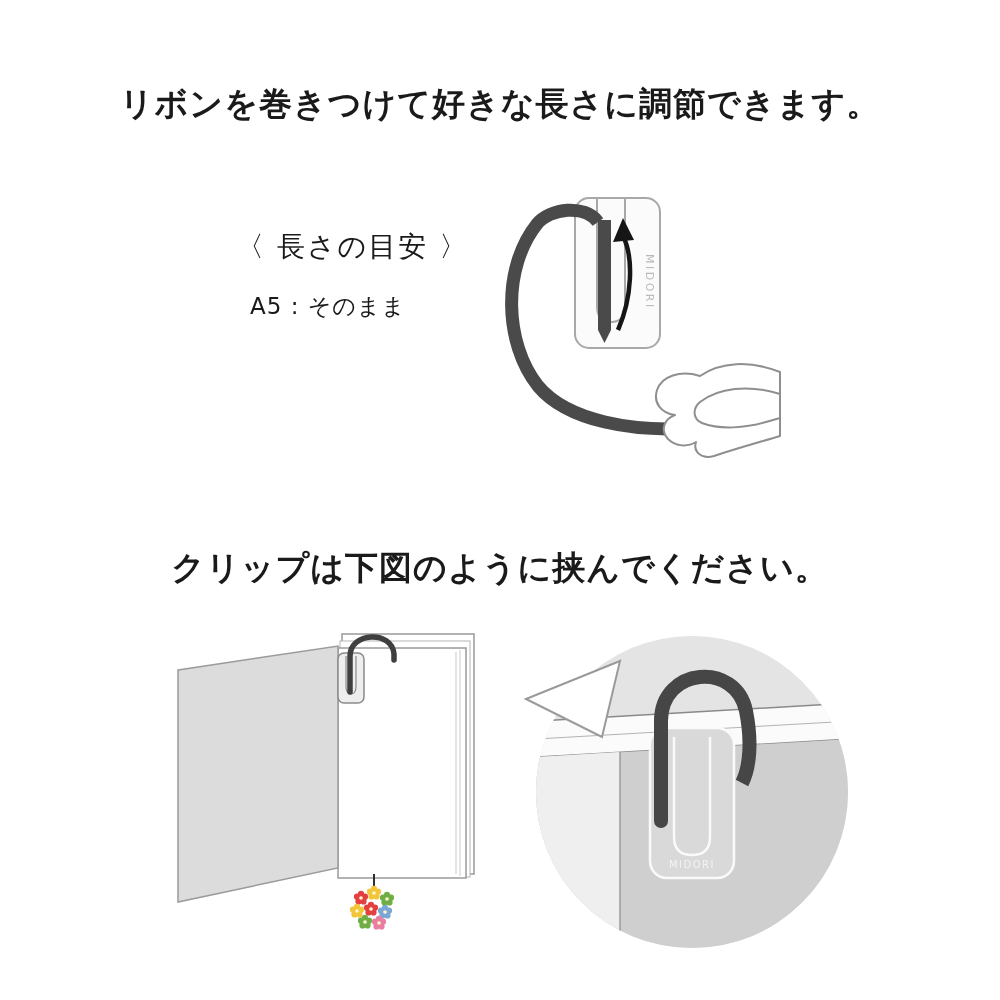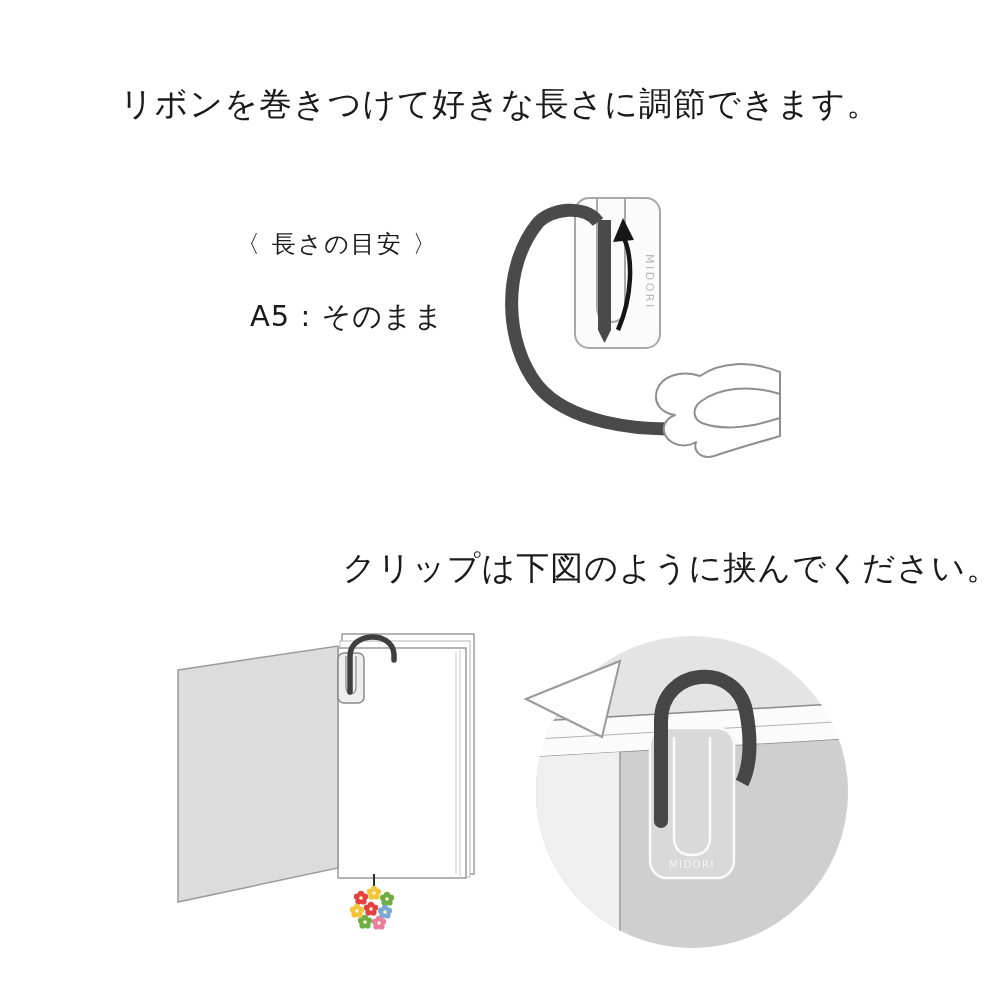--- a/index.html
+++ b/index.html
@@ -1,25 +1,25 @@
 <!DOCTYPE html>
 <html><head>
 <meta charset="utf-8">
 <style>
   * { margin:0; padding:0; box-sizing:border-box; }
   html,body { width:1000px; height:1000px; background:#ffffff; overflow:hidden; }
   body { font-family:"DejaVu Sans","Liberation Sans",sans-serif; color:#1a1a1a; position:relative; }
   .abs { position:absolute; }
-  .title { width:1000px; text-align:center; font-size:33px; font-weight:400; letter-spacing:1px; color:#1a1a1a; }
+  .title { width:1000px; text-align:center; font-size:33px; font-weight:700; letter-spacing:1px; color:#1a1a1a; }
   #title-wrap { top:82px; }
-  #title-clip { top:546px;text-align:right; }
+  #title-clip { top:546px; }
   #length-guide { left:236px; top:228px; }
-  #length-guide .heading { font-size:24px; font-weight:500; letter-spacing:2px; margin-bottom:32px; }
+  #length-guide .heading { font-size:28px; font-weight:500; letter-spacing:2px; margin-bottom:16px; }
   #length-guide ul { list-style:none; padding-left:14px; }
-  #length-guide li { font-size:29px; line-height:49px; letter-spacing:1px;text-align:right; }
+  #length-guide li { font-size:23px; line-height:49px; letter-spacing:1px; }
   svg { display:block; }
 </style>
 </head>
 <body>
 
 <div class="page">
 
   <div id="title-wrap" class="abs title">リボンを巻きつけて好きな長さに調節できます。</div>
 
   <div id="length-guide" class="abs">

